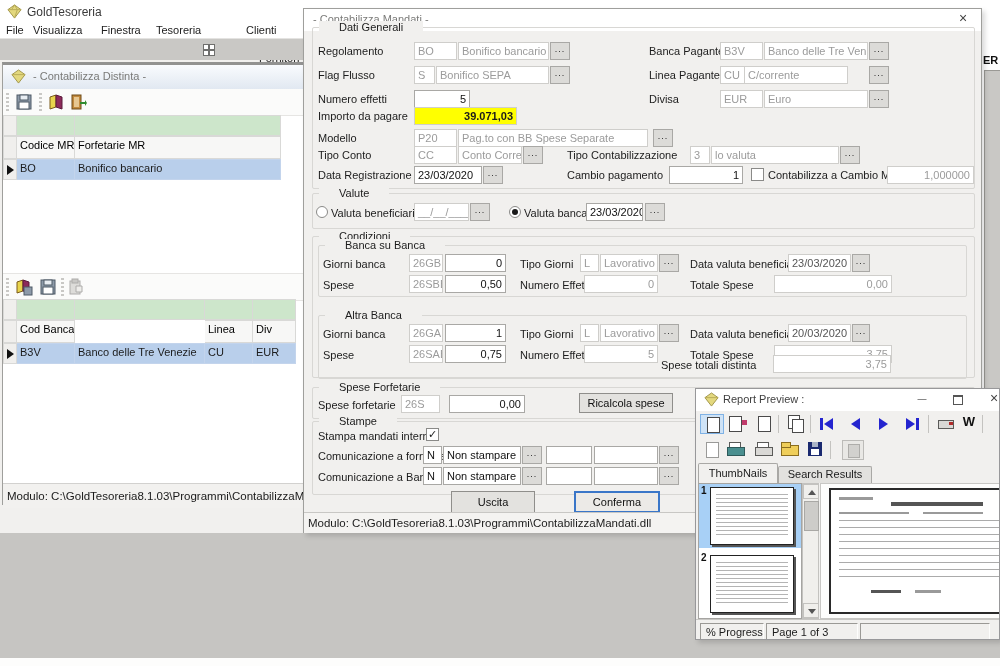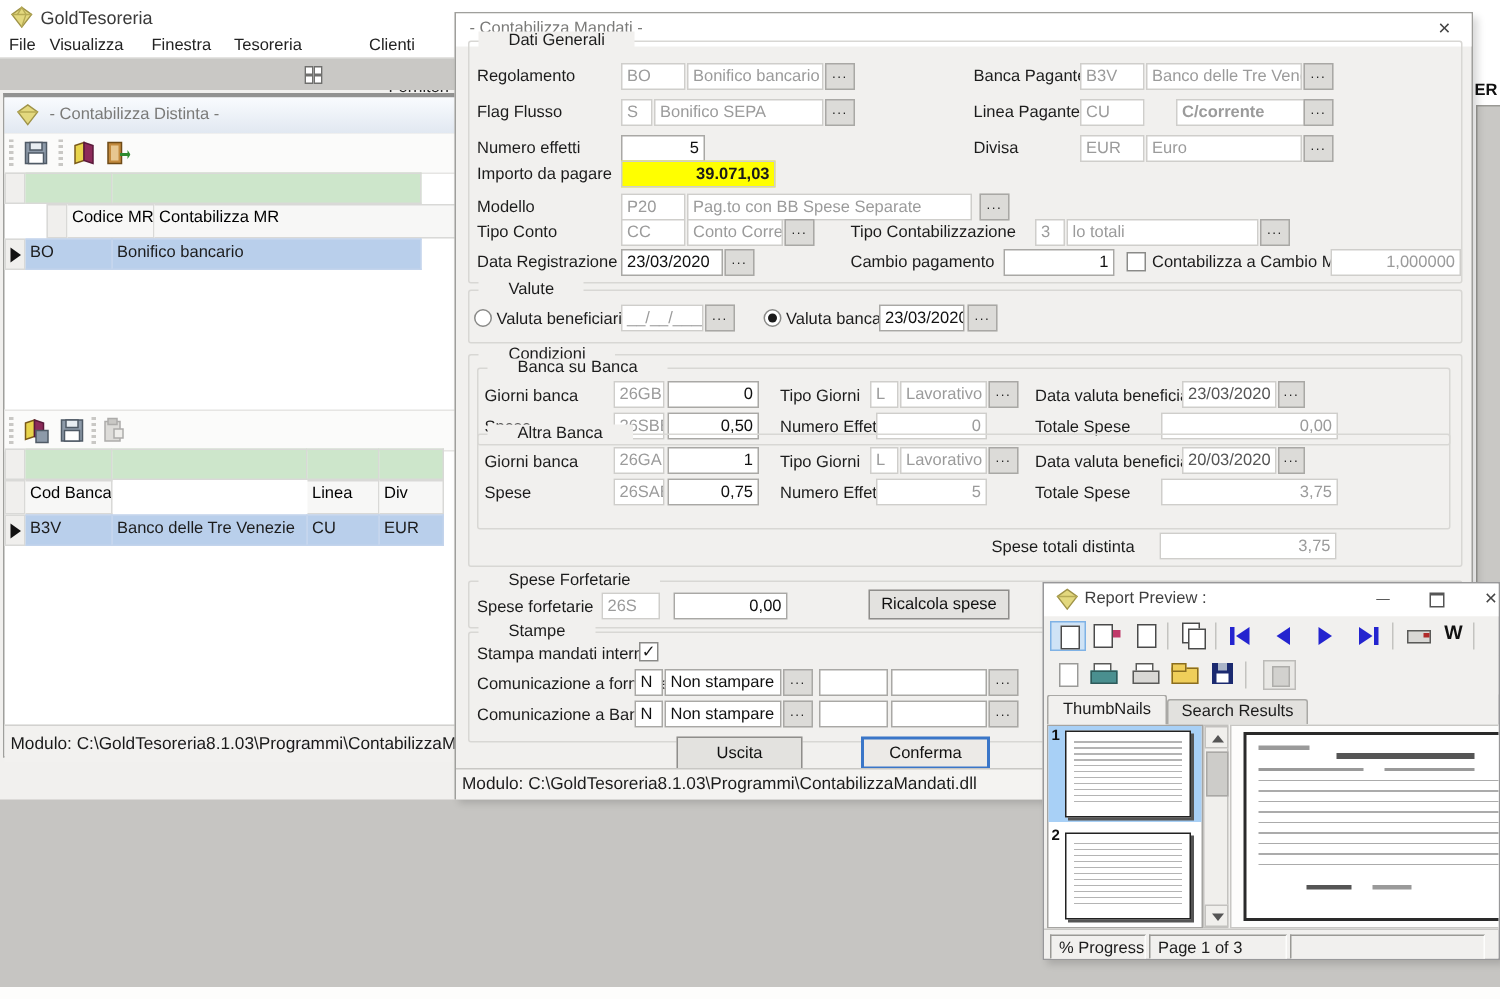--- a/index.html
+++ b/index.html
@@ -164,24 +164,24 @@
       <polygon points="11,9 16,9 16,7 18,10 16,13 16,11 11,11" fill="#2e8b2e"></polygon>
     </svg>
   </div>
 
   <div class="abs" style="left:0;top:50px;width:295px;height:66px;">
     <div class="trow green" style="top:0;width:295px;height:21px;">
       <div class="marker"></div>
       <div class="tcell" style="left:14px;width:58px;"></div>
       <div class="tcell" style="left:72px;width:206px;"></div>
     </div>
-    <div class="trow hdr" style="top:21px;width:295px;height:23px;margin-left:28px;">
+    <div class="trow hdr" style="top:21px;width:295px;height:23px;">
       <div class="marker"></div>
       <div class="tcell" style="left:14px;width:58px;">Codice MR</div>
-      <div class="tcell" style="left:72px;width:206px;">Contabilizza MR</div>
+      <div class="tcell" style="left:72px;width:206px;">Forfetarie MR</div>
     </div>
     <div class="trow sel" style="top:44px;width:295px;height:21px;">
       <div class="marker">
           <div class="tri-marker"></div>
         </div>
       <div class="tcell" style="left:14px;width:58px;">BO</div>
       <div class="tcell" style="left:72px;width:206px;">Bonifico bancario</div>
     </div>
   </div>
 
@@ -250,21 +250,21 @@
   <div class="fld" style="left:416px;top:33px;width:43px;">B3V</div>
   <div class="fld" style="left:460px;top:33px;width:104px;">Banco delle Tre Venezie</div>
   <div class="dots" style="left:565px;top:33px;">...</div>
 
   <span class="lbl" style="left:14px;top:59px;">Flag Flusso</span>
   <div class="fld" style="left:110px;top:57px;width:21px;">S</div>
   <div class="fld" style="left:132px;top:57px;width:113px;">Bonifico SEPA</div>
   <div class="dots" style="left:246px;top:57px;">...</div>
   <span class="lbl" style="left:345px;top:59px;">Linea Pagante</span>
   <div class="fld" style="left:416px;top:57px;width:43px;">CU</div>
-  <div class="fld" style="left:480px;top:57px;width:104px;font-weight:bold;">C/corrente</div>
+  <div class="fld" style="left:440px;top:57px;width:104px;">C/corrente</div>
   <div class="dots" style="left:565px;top:57px;">...</div>
 
   <span class="lbl" style="left:14px;top:83px;">Numero effetti</span>
   <div class="fld num dark" style="left:110px;top:81px;width:56px;">5</div>
   <span class="lbl" style="left:345px;top:83px;">Divisa</span>
   <div class="fld" style="left:416px;top:81px;width:43px;">EUR</div>
   <div class="fld" style="left:460px;top:81px;width:104px;">Euro</div>
   <div class="dots" style="left:565px;top:81px;">...</div>
 
   <span class="lbl" style="left:14px;top:100px;">Importo da pagare</span>
@@ -274,21 +274,21 @@
   <div class="fld" style="left:110px;top:120px;width:43px;">P20</div>
   <div class="fld" style="left:154px;top:120px;width:190px;">Pag.to con BB Spese Separate</div>
   <div class="dots" style="left:349px;top:120px;">...</div>
 
   <span class="lbl" style="left:14px;top:139px;">Tipo Conto</span>
   <div class="fld" style="left:110px;top:137px;width:43px;">CC</div>
   <div class="fld" style="left:154px;top:137px;width:64px;">Conto Corrente</div>
   <div class="dots" style="left:219px;top:137px;">...</div>
   <span class="lbl" style="left:263px;top:139px;">Tipo Contabilizzazione</span>
   <div class="fld" style="left:386px;top:137px;width:20px;">3</div>
-  <div class="fld" style="left:407px;top:137px;width:128px;">lo totali</div>
+  <div class="fld" style="left:407px;top:137px;width:128px;">lo valuta</div>
   <div class="dots" style="left:536px;top:137px;">...</div>
 
   <span class="lbl" style="left:14px;top:159px;">Data Registrazione</span>
   <div class="fld dark" style="left:110px;top:157px;width:68px;">23/03/2020</div>
   <div class="dots" style="left:179px;top:157px;">...</div>
   <span class="lbl" style="left:263px;top:159px;">Cambio pagamento</span>
   <div class="fld num dark" style="left:365px;top:157px;width:74px;">1</div>
   <div class="chk" style="left:447px;top:159px;"></div>
   <span class="lbl" style="left:464px;top:159px;">Contabilizza a Cambio Medio</span>
   <div class="fld num" style="left:583px;top:157px;width:87px;">1,000000</div>
@@ -323,21 +323,21 @@
     <div class="dots" style="left:533px;top:8px;width:18px;">...</div>
     <span class="lbl" style="left:4px;top:32px;">Spese</span>
     <div class="fld" style="left:90px;top:29px;width:34px;">26SBB</div>
     <div class="fld num dark" style="left:126px;top:29px;width:61px;">0,50</div>
     <span class="lbl" style="left:201px;top:32px;">Numero Effetti</span>
     <div class="fld num" style="left:265px;top:29px;width:74px;">0</div>
     <span class="lbl" style="left:371px;top:32px;">Totale Spese</span>
     <div class="fld num" style="left:455px;top:29px;width:118px;">0,00</div>
   </div>
 
-  <div class="grp" style="left:14px;top:280px;width:649px;height:64px;">
+  <div class="grp" style="left:14px;top:306px;width:649px;height:64px;">
     <span class="cap">Altra Banca</span>
     <span class="lbl" style="left:4px;top:11px;">Giorni banca</span>
     <div class="fld" style="left:90px;top:8px;width:34px;">26GAB</div>
     <div class="fld num dark" style="left:126px;top:8px;width:61px;">1</div>
     <span class="lbl" style="left:201px;top:11px;">Tipo Giorni</span>
     <div class="fld" style="left:261px;top:8px;width:19px;">L</div>
     <div class="fld" style="left:281px;top:8px;width:58px;">Lavorativo</div>
     <div class="dots" style="left:340px;top:8px;">...</div>
     <span class="lbl" style="left:371px;top:11px;">Data valuta beneficiario</span>
     <div class="fld flat" style="left:469px;top:8px;width:63px;">20/03/2020</div>

